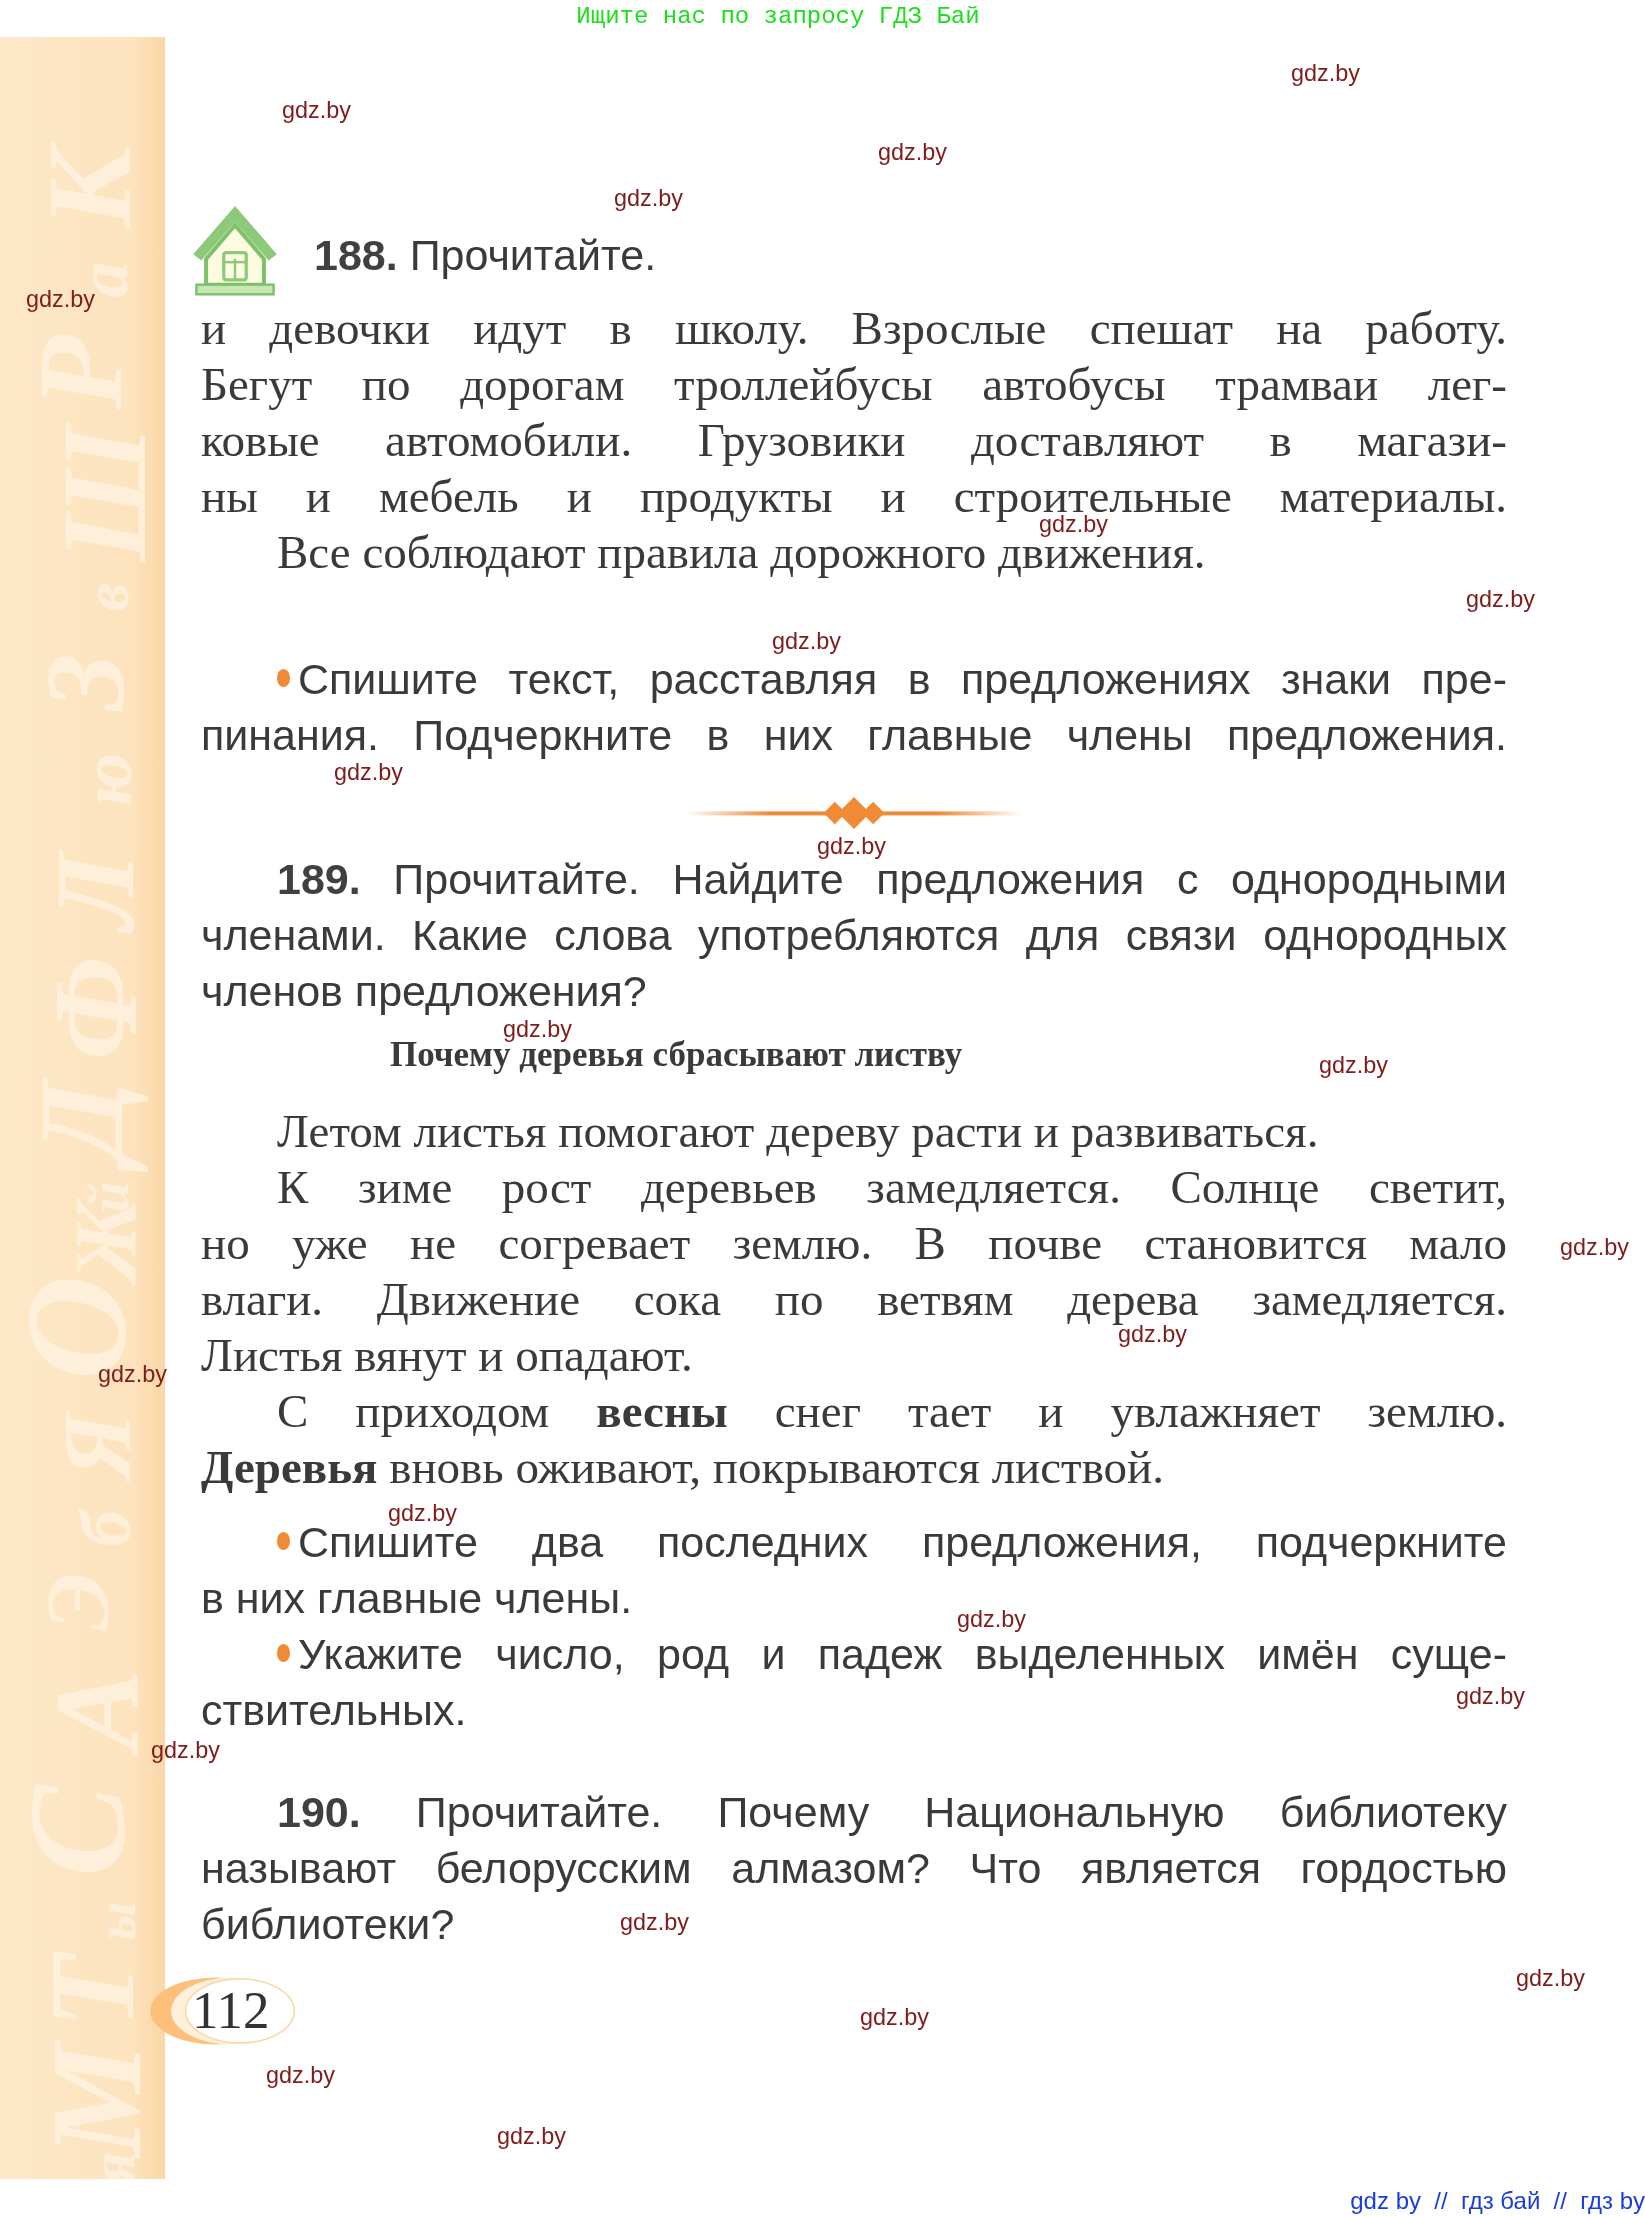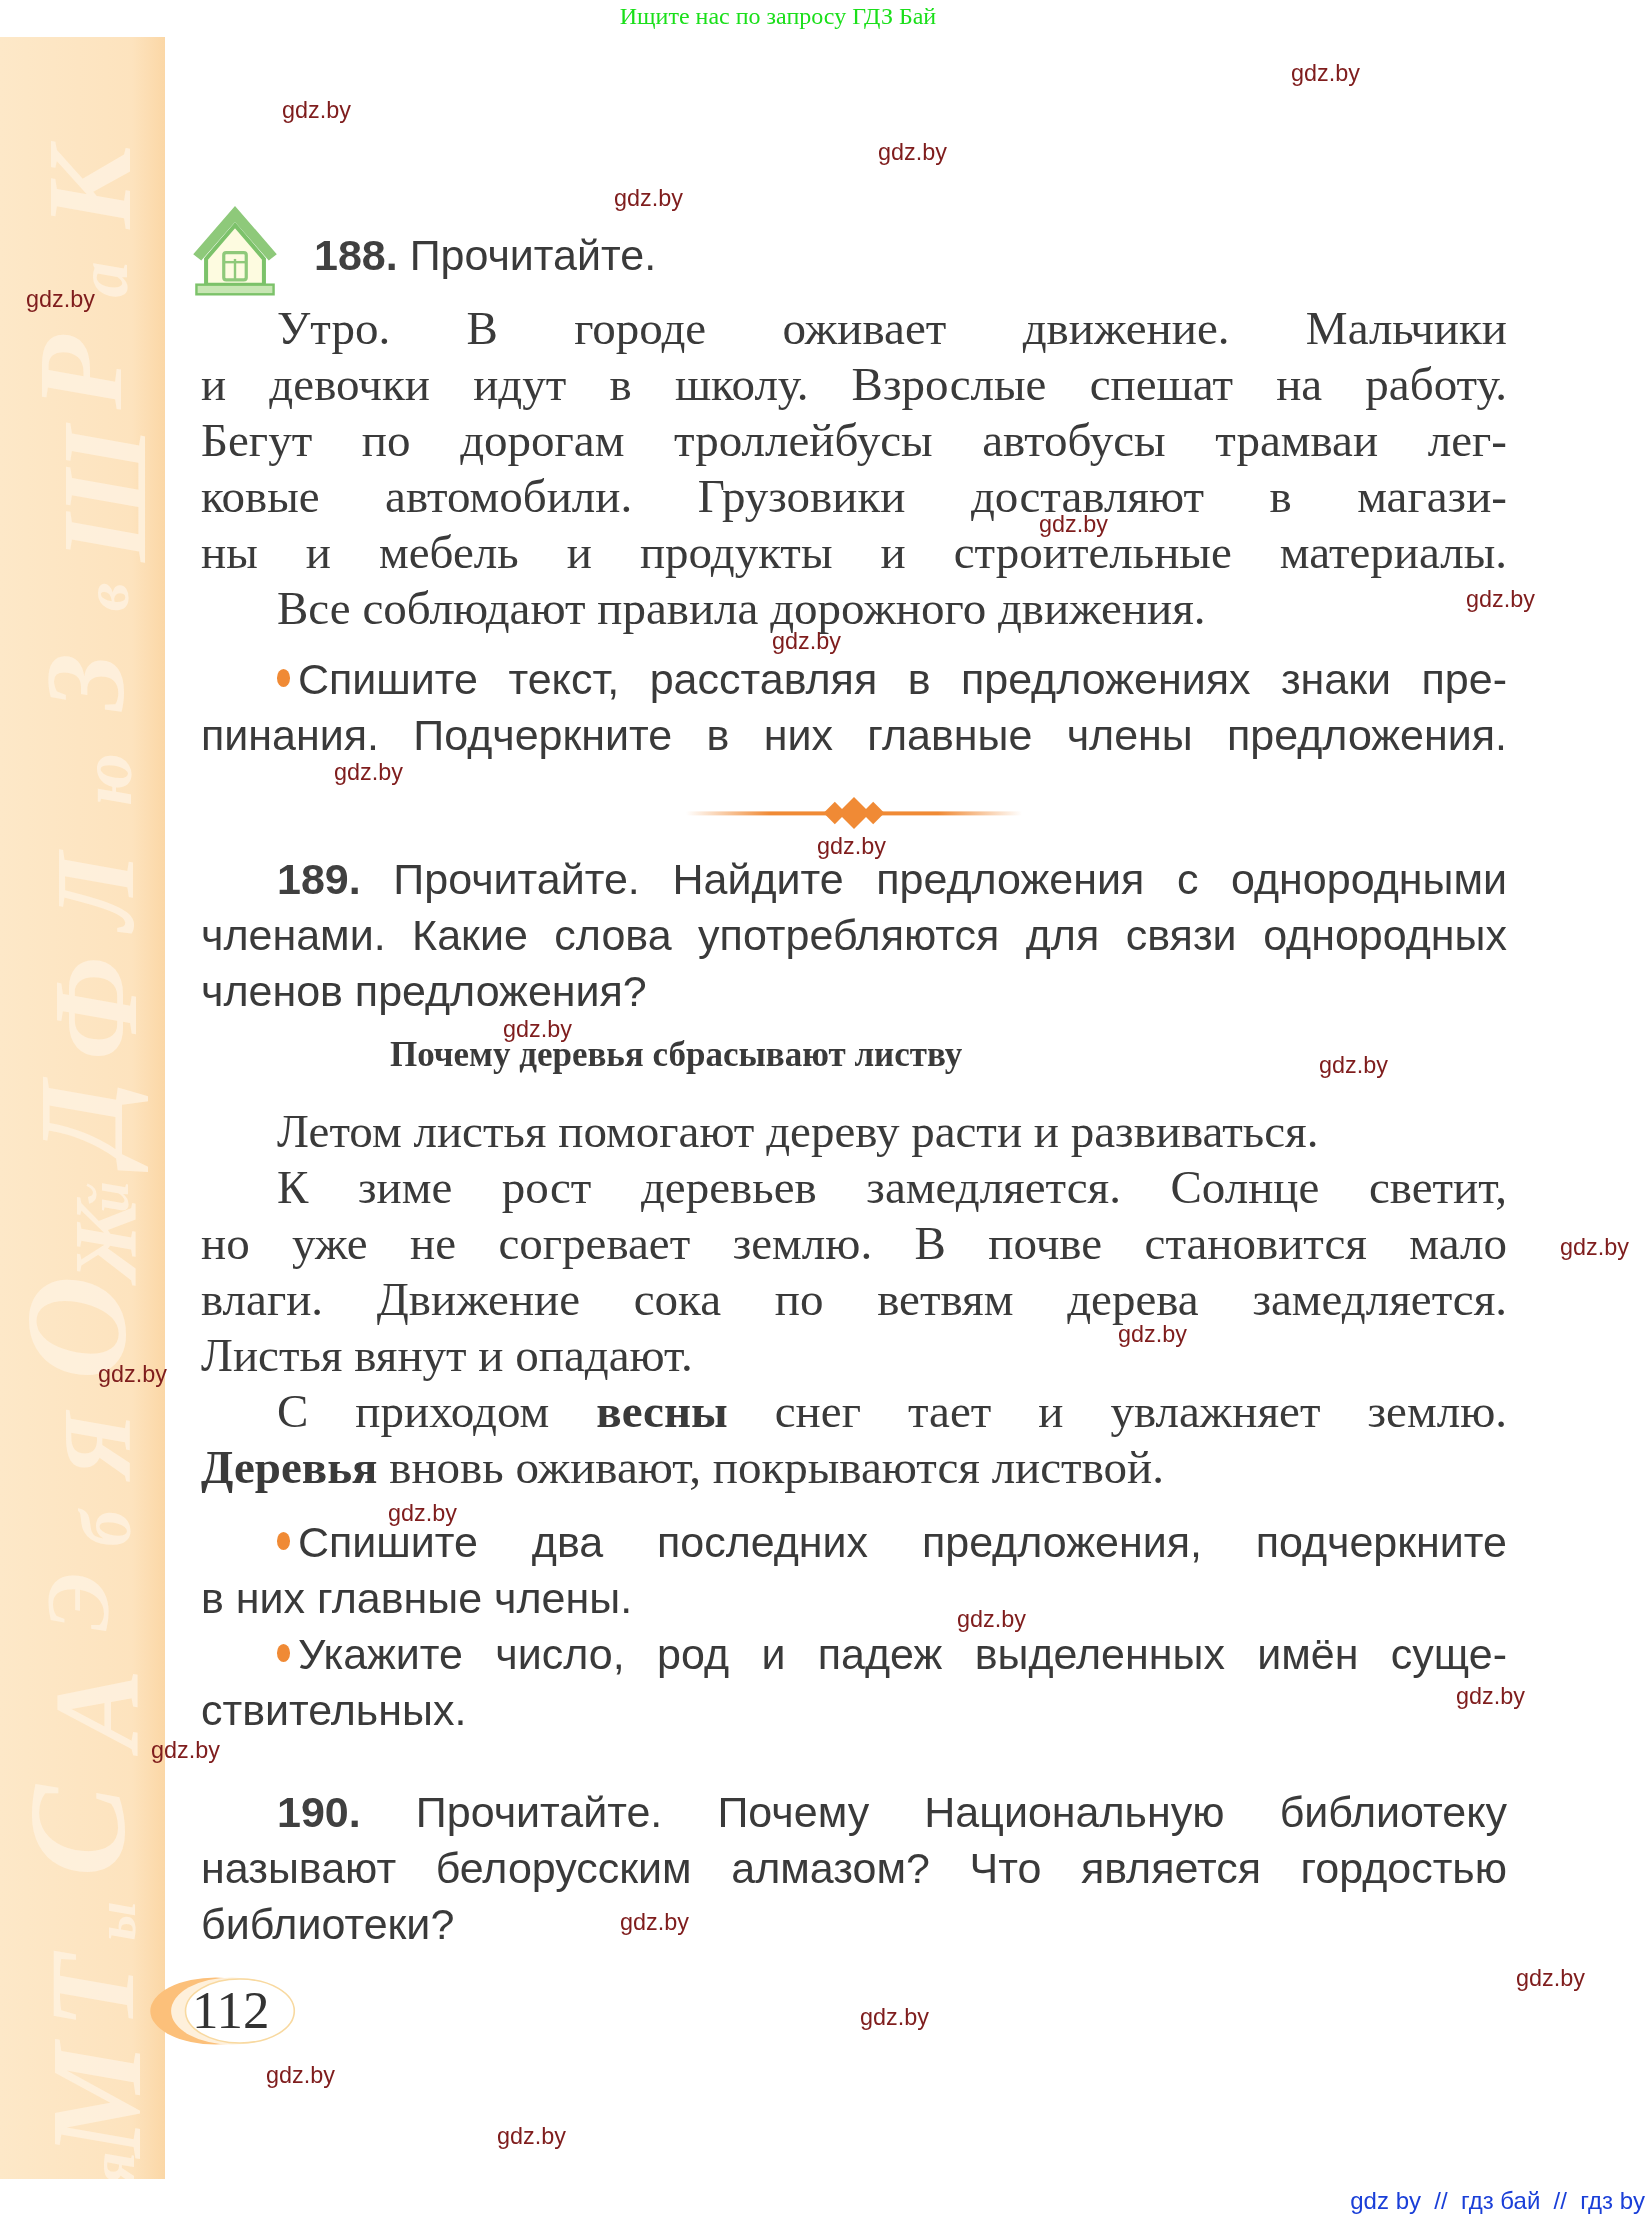--- a/index.html
+++ b/index.html
@@ -1,21 +1,21 @@
 <!DOCTYPE html>
 <html style="font-size:13px"><head>
   <meta charset="utf-8">
   <style>
     html, body { margin:0; padding:0; background:#ffffff; }
     body { width:1645px; height:2216px; position:relative; overflow:hidden;
            font-family:"Liberation Sans", sans-serif; color:#3a3a3a; }
     .abs { position:absolute; }
 
     .top-banner { left:0; width:1556px; top:3.2px; text-align:center; color:#1adf1a;
-                  font-family:Liberation Serif, serif; font-size:24px; }
+                  font-family:Liberation Mono, monospace; font-size:24px; }
 
     .sidebar { left:0; top:37px; width:165px; height:2142px;
                background:linear-gradient(to right, #fde8c8 0%, #fde3be 80%, #fbd7a6 100%); overflow:hidden; }
     .side-letter { position:absolute; color:#fff2e0; font-family:"Liberation Serif", serif;
                    font-style:italic; font-weight:bold; opacity:0.85; transform:rotate(-90deg);
                    transform-origin:center; }
 
     .wm { position:absolute; font-family:"Liberation Sans", sans-serif; font-size:23.4px; color:#7f1d1d; }
 
     .house { left:190px; top:201px; width:90px; height:95px; }
@@ -82,21 +82,20 @@
   <line x1="42" y1="76" x2="70" y2="76" stroke="#8ec97a" stroke-width="3"></line>
   <rect x="8" y="104" width="96" height="12" fill="#c8e6b4" stroke="#7cc26a" stroke-width="3"></rect>
 </svg>
 
 <div class="abs ex-head" style="left:314px; top:227px;">
   <span class="ex-num">188.</span>
   <span>Прочитайте.</span>
 </div>
 
 <div class="abs serif" style="left:201px; top:300px; width:1306px;">
-  <span class="line just" style="padding-left:76px;">Утро. В городе оживает движение. Мальчики</span>
   <span class="line just">и девочки идут в школу. Взрослые спешат на работу.</span>
   <span class="line just">Бегут по дорогам троллейбусы автобусы трамваи лег-</span>
   <span class="line just">ковые автомобили. Грузовики доставляют в магази-</span>
   <span class="line just">ны и мебель и продукты и строительные материалы.</span>
   <span class="line" style="padding-left:76px;">Все соблюдают правила дорожного движения.</span>
 </div>
 
 <div class="abs sans" style="left:201px; top:651px; width:1306px;">
   <span class="line just" style="padding-left:76px;"><span class="bullet"></span><span>Спишите текст, расставляя в предложениях знаки пре-</span></span>
   <span class="line just">пинания. Подчеркните в них главные члены предложения.</span>

